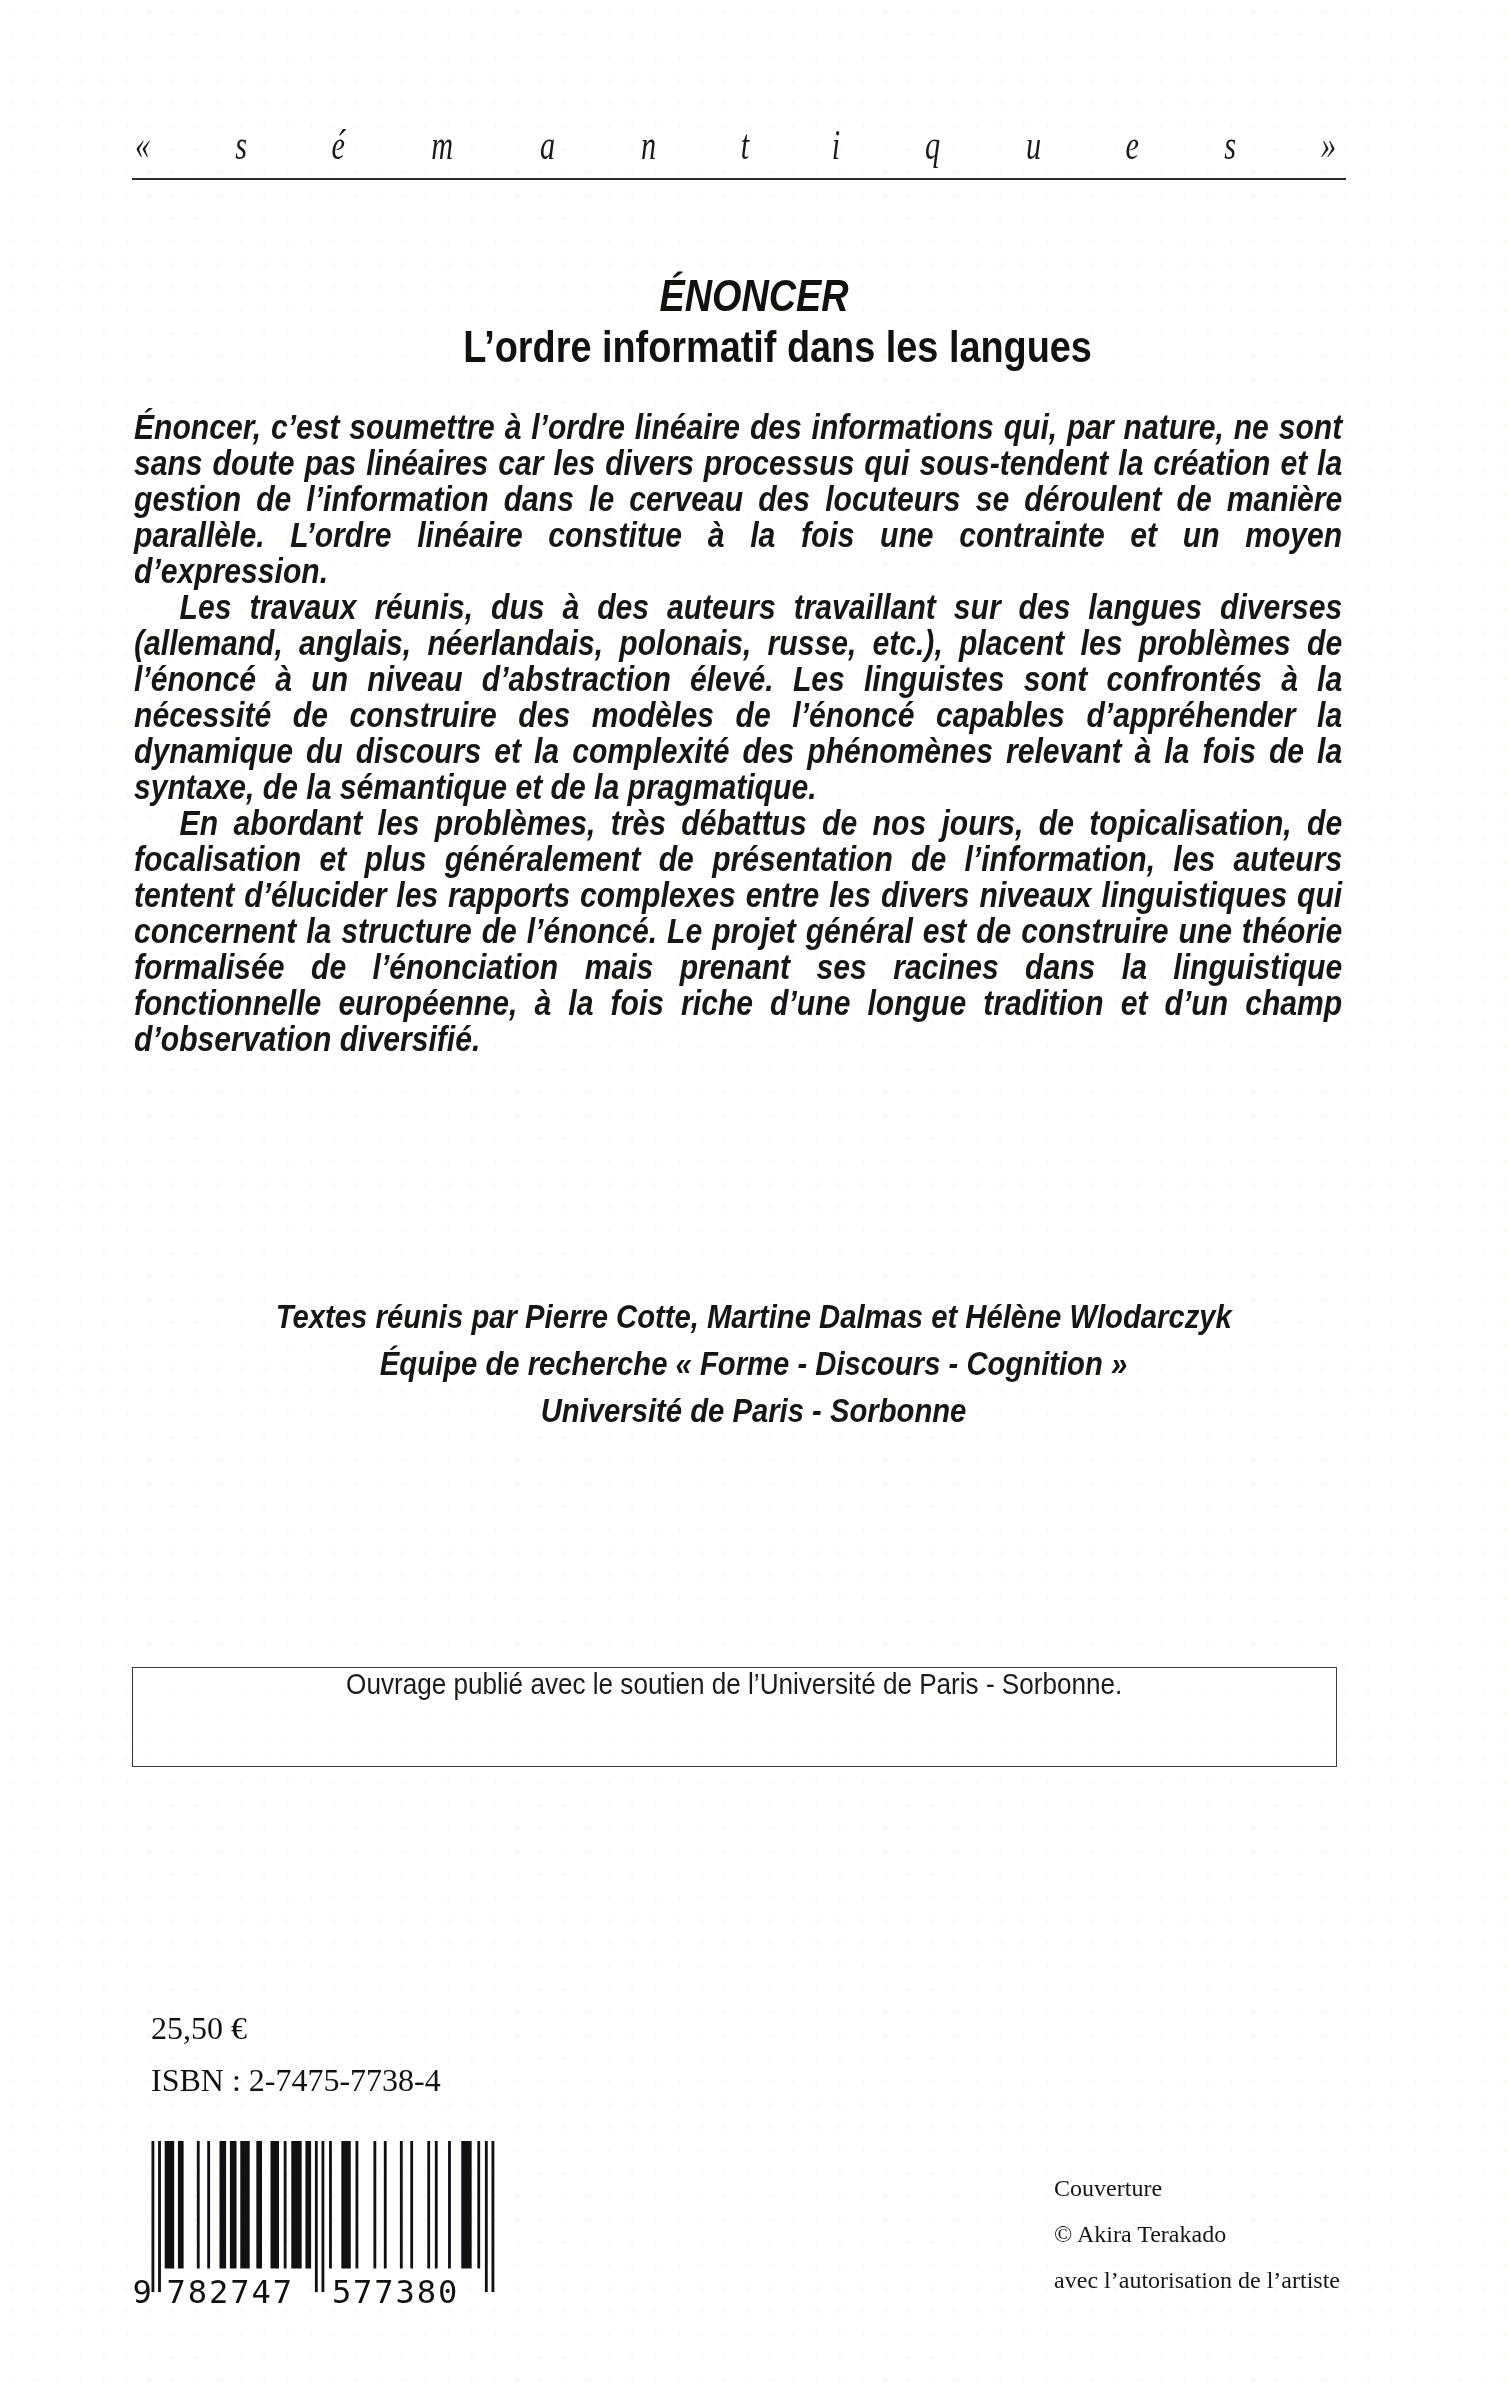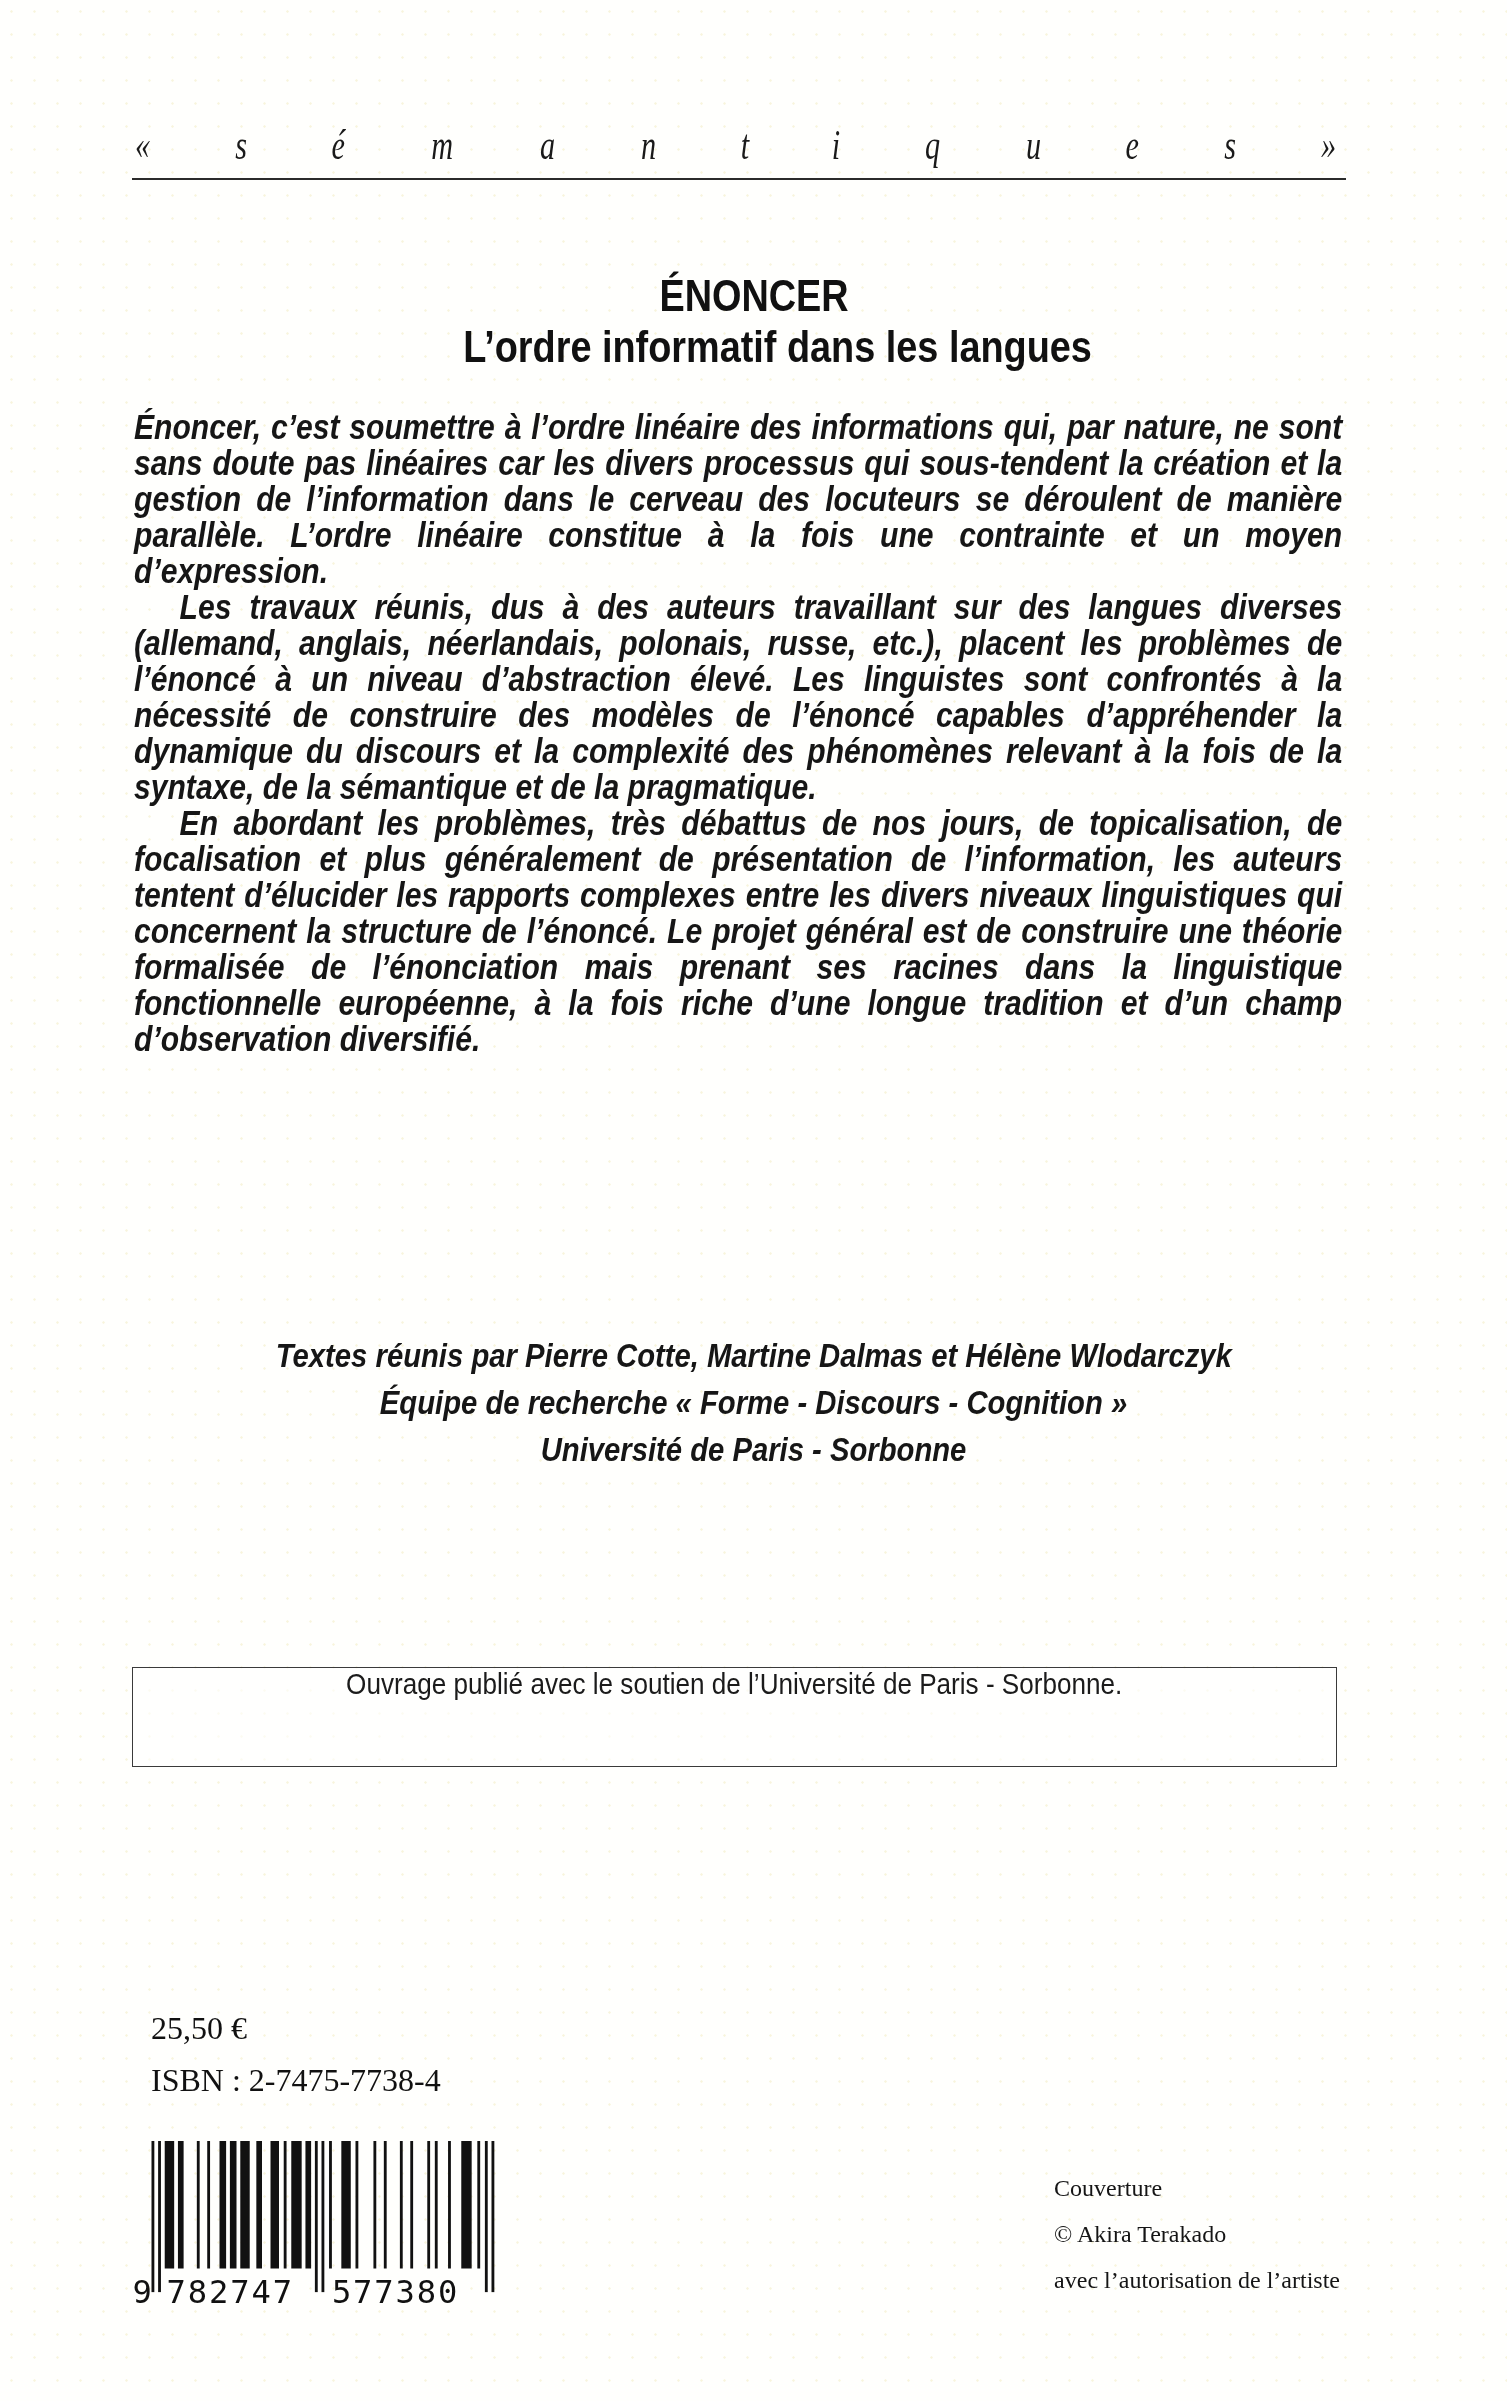--- a/index.html
+++ b/index.html
@@ -31,21 +31,21 @@
     position: absolute; left: 132px; top: 178px; width: 1214px; height: 1.9px;
     background: #2b2b2b;
   }
 
   
   .title-main, .title-sub {
     position: absolute; left: 0; width: 1508px; text-align: center;
     font-family: "Liberation Sans", "DejaVu Sans", sans-serif;
     font-weight: bold; color: #111;
   }
-  .title-main { top: 271px; font-size: 44px; letter-spacing: 0px; }
+  .title-main { top: 271px; font-size: 44px; letter-spacing: 0px; font-style: italic; }
   .title-main span, .title-sub span { display: inline-block; transform: scaleX(0.86); }
   .title-sub { top: 322px; font-size: 44px; padding-left: 24px; }
 
   
   .body {
     position: absolute; left: 134px; top: 409px; width: 1208px;
     font-family: "Liberation Sans", "DejaVu Sans", sans-serif;
     font-style: italic; font-weight: bold;
     font-size: 35px; line-height: 36px; color: #161616;
   }
@@ -55,21 +55,20 @@
     width: 116.3%;
   }
   .body p.indent { text-indent: 53px; }
 
   
   .credits {
     position: absolute; left: 0; top: 1293px; width: 1508px; text-align: center;
     font-family: "Liberation Sans", "DejaVu Sans", sans-serif;
     font-style: italic; font-weight: bold; font-size: 34px; line-height: 47px;
     color: #161616;
-    margin-top: 39px;
   }
   .credits div span { display: inline-block; transform: scaleX(0.86); }
 
   
   .support-box {
     position: absolute; left: 132px; top: 1667px; width: 1205px; height: 100px;
     border: 1.9px solid #3a3a3a; box-sizing: border-box;
     display: flex; align-items: flex-start; justify-content: center;
     font-family: "Liberation Sans", "DejaVu Sans", sans-serif;
     font-size: 29px; color: #1b1b1b; background: rgba(255,255,255,0.6);

